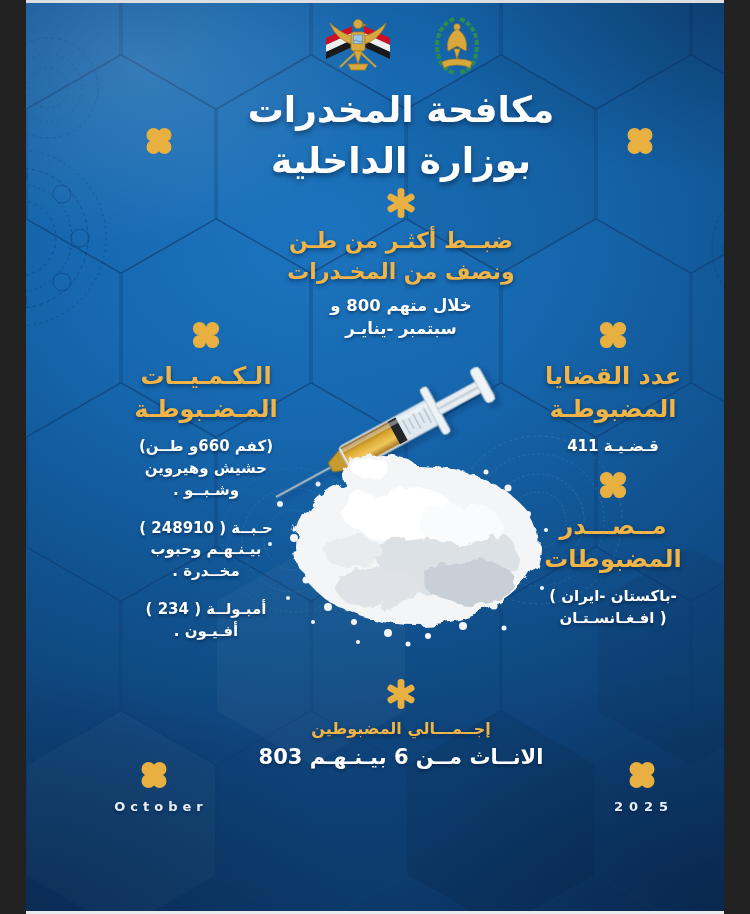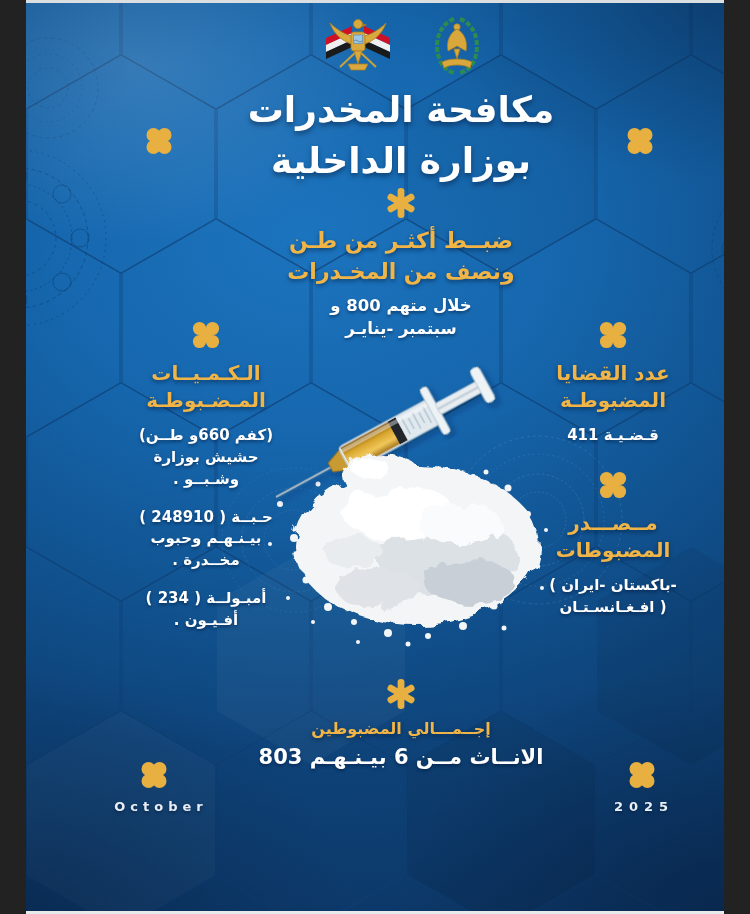--- a/index.html
+++ b/index.html
@@ -40,21 +40,21 @@
   .hero{top:187px; left:0; width:750px;}
   .hero .gold{margin-top:8px; color:#F0B546; font-weight:700; font-size:22px; line-height:1.3;
     text-shadow:0 2px 4px rgba(3,24,55,.55);}
   .hero .white{margin-top:9px; color:#fff; font-weight:700; font-size:16.5px; line-height:1.32;
     text-shadow:0 2px 3px rgba(3,24,55,.5);}
 
   .col{width:190px;}
   .col-left{left:85px; top:320px;}
   .col-right-top{left:492px; top:320px;}
   .col-right-bottom{left:492px; top:470px;}
-  .col .heading{margin-top:10px; color:#F0B546; font-weight:700; font-size:20px; line-height:1.36;
+  .col .heading{margin-top:10px; color:#F0B546; font-weight:700; font-size:24px; line-height:1.36;
     text-shadow:0 2px 4px rgba(3,24,55,.55);text-align:center;}
   .col .body{margin-top:11px; color:#fff; font-weight:700; font-size:15px; line-height:1.45;
     text-shadow:0 2px 3px rgba(3,24,55,.5);}
   .col .body + .body{margin-top:16px;}
 
   .total{top:678px; left:0; width:750px;}
   .total .heading{margin-top:9px; color:#F0B546; font-weight:700; font-size:16px; line-height:1.3;
     text-shadow:0 2px 4px rgba(3,24,55,.55);}
   .total .body{margin-top:5px; color:#fff; font-weight:700; font-size:21px;
     text-shadow:0 2px 3px rgba(3,24,55,.5);}
@@ -252,21 +252,21 @@
           <circle cx="21.5" cy="21.5" r="6.6"></circle>
           <circle cx="15" cy="15" r="6"></circle>
         </g>
     </svg>
     <div class="heading">
       <div class="rtl-line">الـكـمـيــات</div>
       <div class="rtl-line">المـضـبوطـة</div>
     </div>
     <div class="body">
       <div class="ltr-line">(طــن‎ و‎660 كفم)‎</div>
-      <div class="rtl-line">حشيش بوزارة</div>
+      <div class="rtl-line">حشيش وهيروين</div>
       <div class="rtl-line">وشـبــو .</div>
     </div>
     <div class="body">
       <div class="ltr-line">( 248910 ) حـبــة‎</div>
       <div class="rtl-line">بيـنـهـم وحبوب</div>
       <div class="rtl-line">مخــدرة .</div>
     </div>
     <div class="body">
       <div class="ltr-line">( 234 ) أمبـولــة‎</div>
       <div class="rtl-line">أفـيـون .</div>

